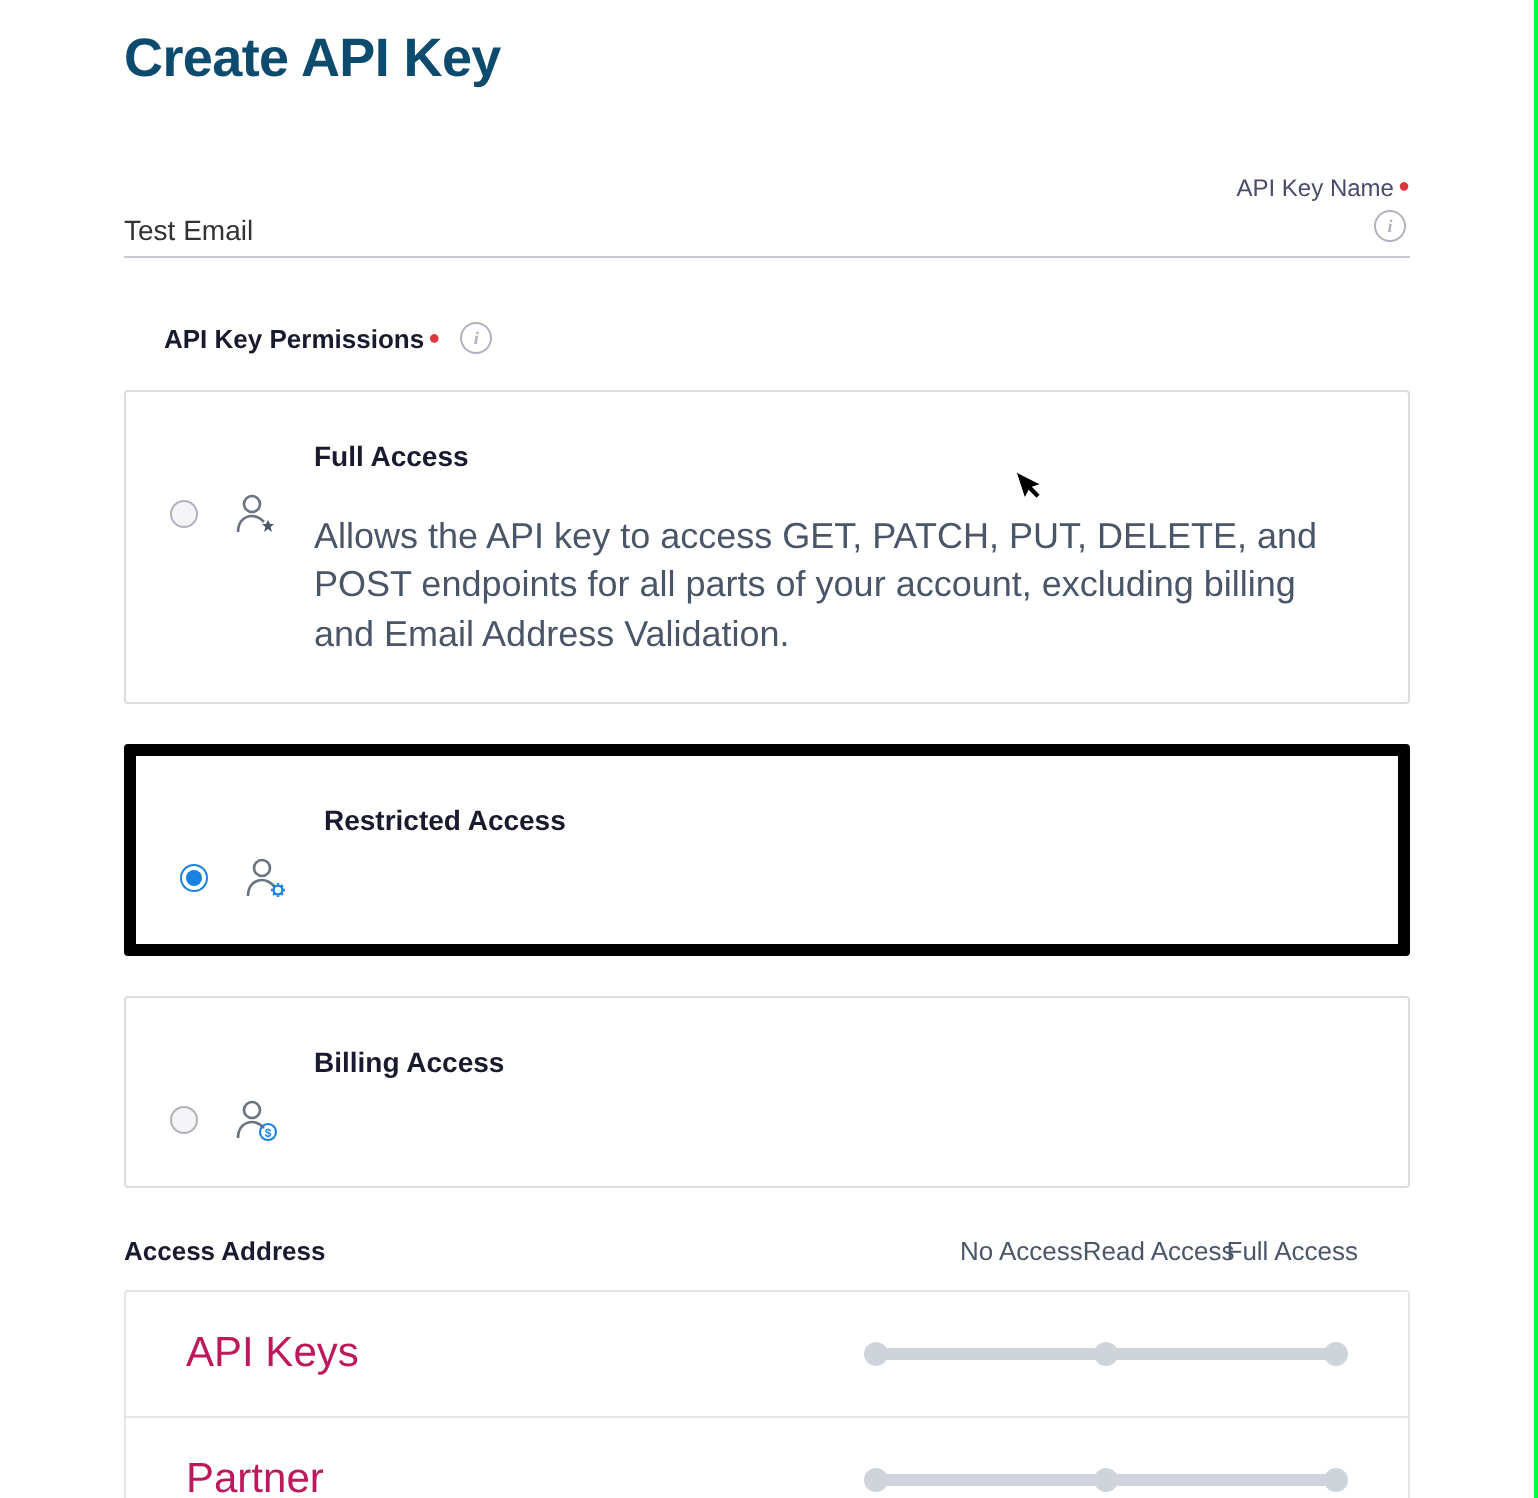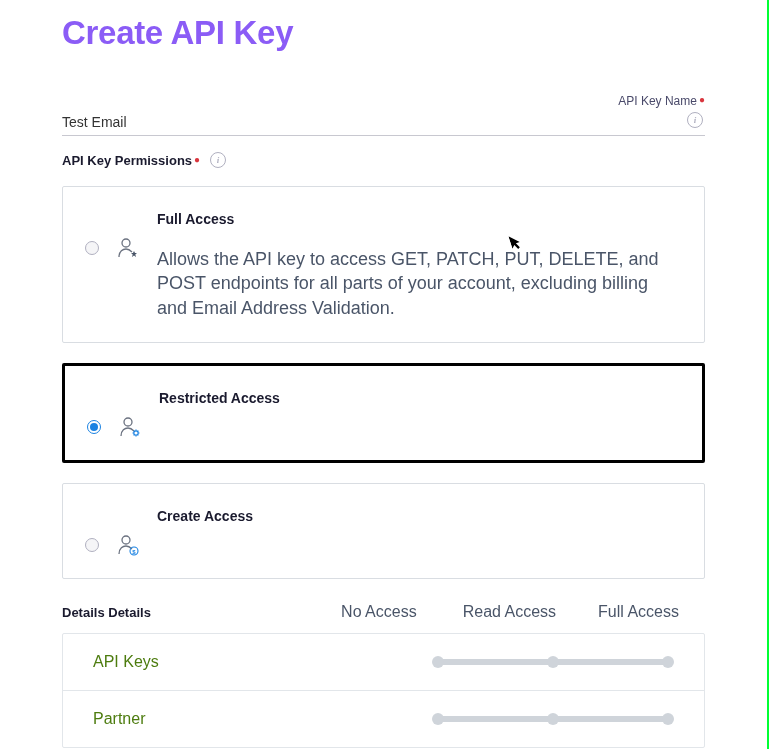--- a/index.html
+++ b/index.html
@@ -14,23 +14,23 @@
       width: 769px;
       height: 749px;
       border-right: 2px solid #00ff33;
       overflow: hidden;
       position: relative;
     }
     .container {
       padding: 14px 62px 0 62px;
     }
     .page-title {
-      font-size: 33px;
+      font-size: 27px;
       font-weight: 700;
-      color: #8b5cf6;
+      color: #0c4a6e;
       letter-spacing: -0.3px;
       margin-bottom: 42px;
     }
     .field-label {
       font-size: 12px;
       color: #4a4a6a;
       font-weight: 400;
       margin-bottom: 4px;
       text-align: right;
     }
@@ -38,21 +38,21 @@
       color: #d9363e;
       margin-left: 2px;
       font-size: 10px;
       position: relative;
       top: -2px;
     }
     .text-input-wrapper {
       position: relative;
       border-bottom: 1px solid #c8c8d0;
       padding-bottom: 3px;
-      margin-bottom: 16px;
+      margin-bottom: 32px;
     }
     .text-input {
       border: none;
       outline: none;
       font-size: 14px;
       color: #333;
       width: calc(100% - 24px);
       background: transparent;
       padding: 2px 0;
     }
@@ -74,20 +74,21 @@
       font-weight: bold;
     }
     .section-label {
       font-size: 13px;
       font-weight: 700;
       color: #1a1a2e;
       margin-bottom: 18px;
       display: flex;
       align-items: center;
       gap: 10px;
+      margin-left: 20px;
     }
     .info-icon-inline {
       width: 16px;
       height: 16px;
       border: 1px solid #b0b0c0;
       border-radius: 50%;
       display: inline-flex;
       align-items: center;
       justify-content: center;
       font-size: 9px;
@@ -104,21 +105,21 @@
     .permission-card {
       border: 1px solid #d9dde2;
       border-radius: 2px;
       padding: 24px 22px 22px 22px;
       display: flex;
       align-items: flex-start;
       gap: 18px;
       cursor: pointer;
     }
     .permission-card.selected {
-      border: 3px solid #000000;
+      border: 6px solid #000000;
     }
     .radio {
       width: 14px;
       height: 14px;
       border: 1px solid #b0b0c0;
       border-radius: 50%;
       margin-top: 30px;
       flex-shrink: 0;
       display: inline-flex;
       align-items: center;
@@ -163,22 +164,21 @@
       margin-bottom: 12px;
     }
     .access-title {
       font-size: 13px;
       font-weight: 700;
       color: #1a1a2e;
       flex: 1;
     }
     .access-cols {
       display: flex;
-      gap: 46px;
-      font-size: 16px;
+      font-size: 13px;
       color: #4a5568;
       padding-right: 26px;
     }
     .access-cols span:nth-child(2){
       margin-right: -4px;
     }
     .access-list {
       border: 1px solid #e2e6ea;
       border-radius: 2px;
     }
@@ -186,22 +186,22 @@
       display: flex;
       align-items: center;
       padding: 19px 30px;
       border-bottom: 1px solid #e2e6ea;
     }
     .access-row:last-child {
       border-bottom: none;
     }
     .access-row-label {
       flex: 1;
-      font-size: 16px;
-      color: #4d7c0f;
+      font-size: 21px;
+      color: #be185d;
       font-weight: 400;
     }
     .slider-container {
       width: 242px;
       position: relative;
       height: 14px;
       display: flex;
       align-items: center;
     }
     .slider-track {
@@ -294,28 +294,28 @@
       <span class="radio"></span>
       <span class="perm-icon">
         <svg width="22" height="22" viewBox="0 0 22 22">
           <circle cx="9" cy="6" r="4" fill="none" stroke="#6b7280" stroke-width="1.3"></circle>
           <path d="M2 20 C2 14 6 12 9 12 C11 12 13 13 15 15" fill="none" stroke="#6b7280" stroke-width="1.3"></path>
           <circle cx="17" cy="17" r="4" fill="none" stroke="#1a82e2" stroke-width="1.1"></circle>
           <text x="17" y="19.5" font-size="6" text-anchor="middle" fill="#1a82e2" font-weight="bold">$</text>
         </svg>
       </span>
       <div class="perm-body">
-        <div class="perm-title">Create Access</div>
+        <div class="perm-title">Billing Access</div>
       </div>
     </div>
 
   </div>
 
   <div class="access-header">
-    <div class="access-title">Details Details</div>
+    <div class="access-title">Access Address</div>
     <div class="access-cols">
       <span>No Access</span>
       <span>Read Access</span>
       <span>Full Access</span>
     </div>
   </div>
 
   <div class="access-list">
     <div class="access-row">
       <div class="access-row-label">API Keys</div>

